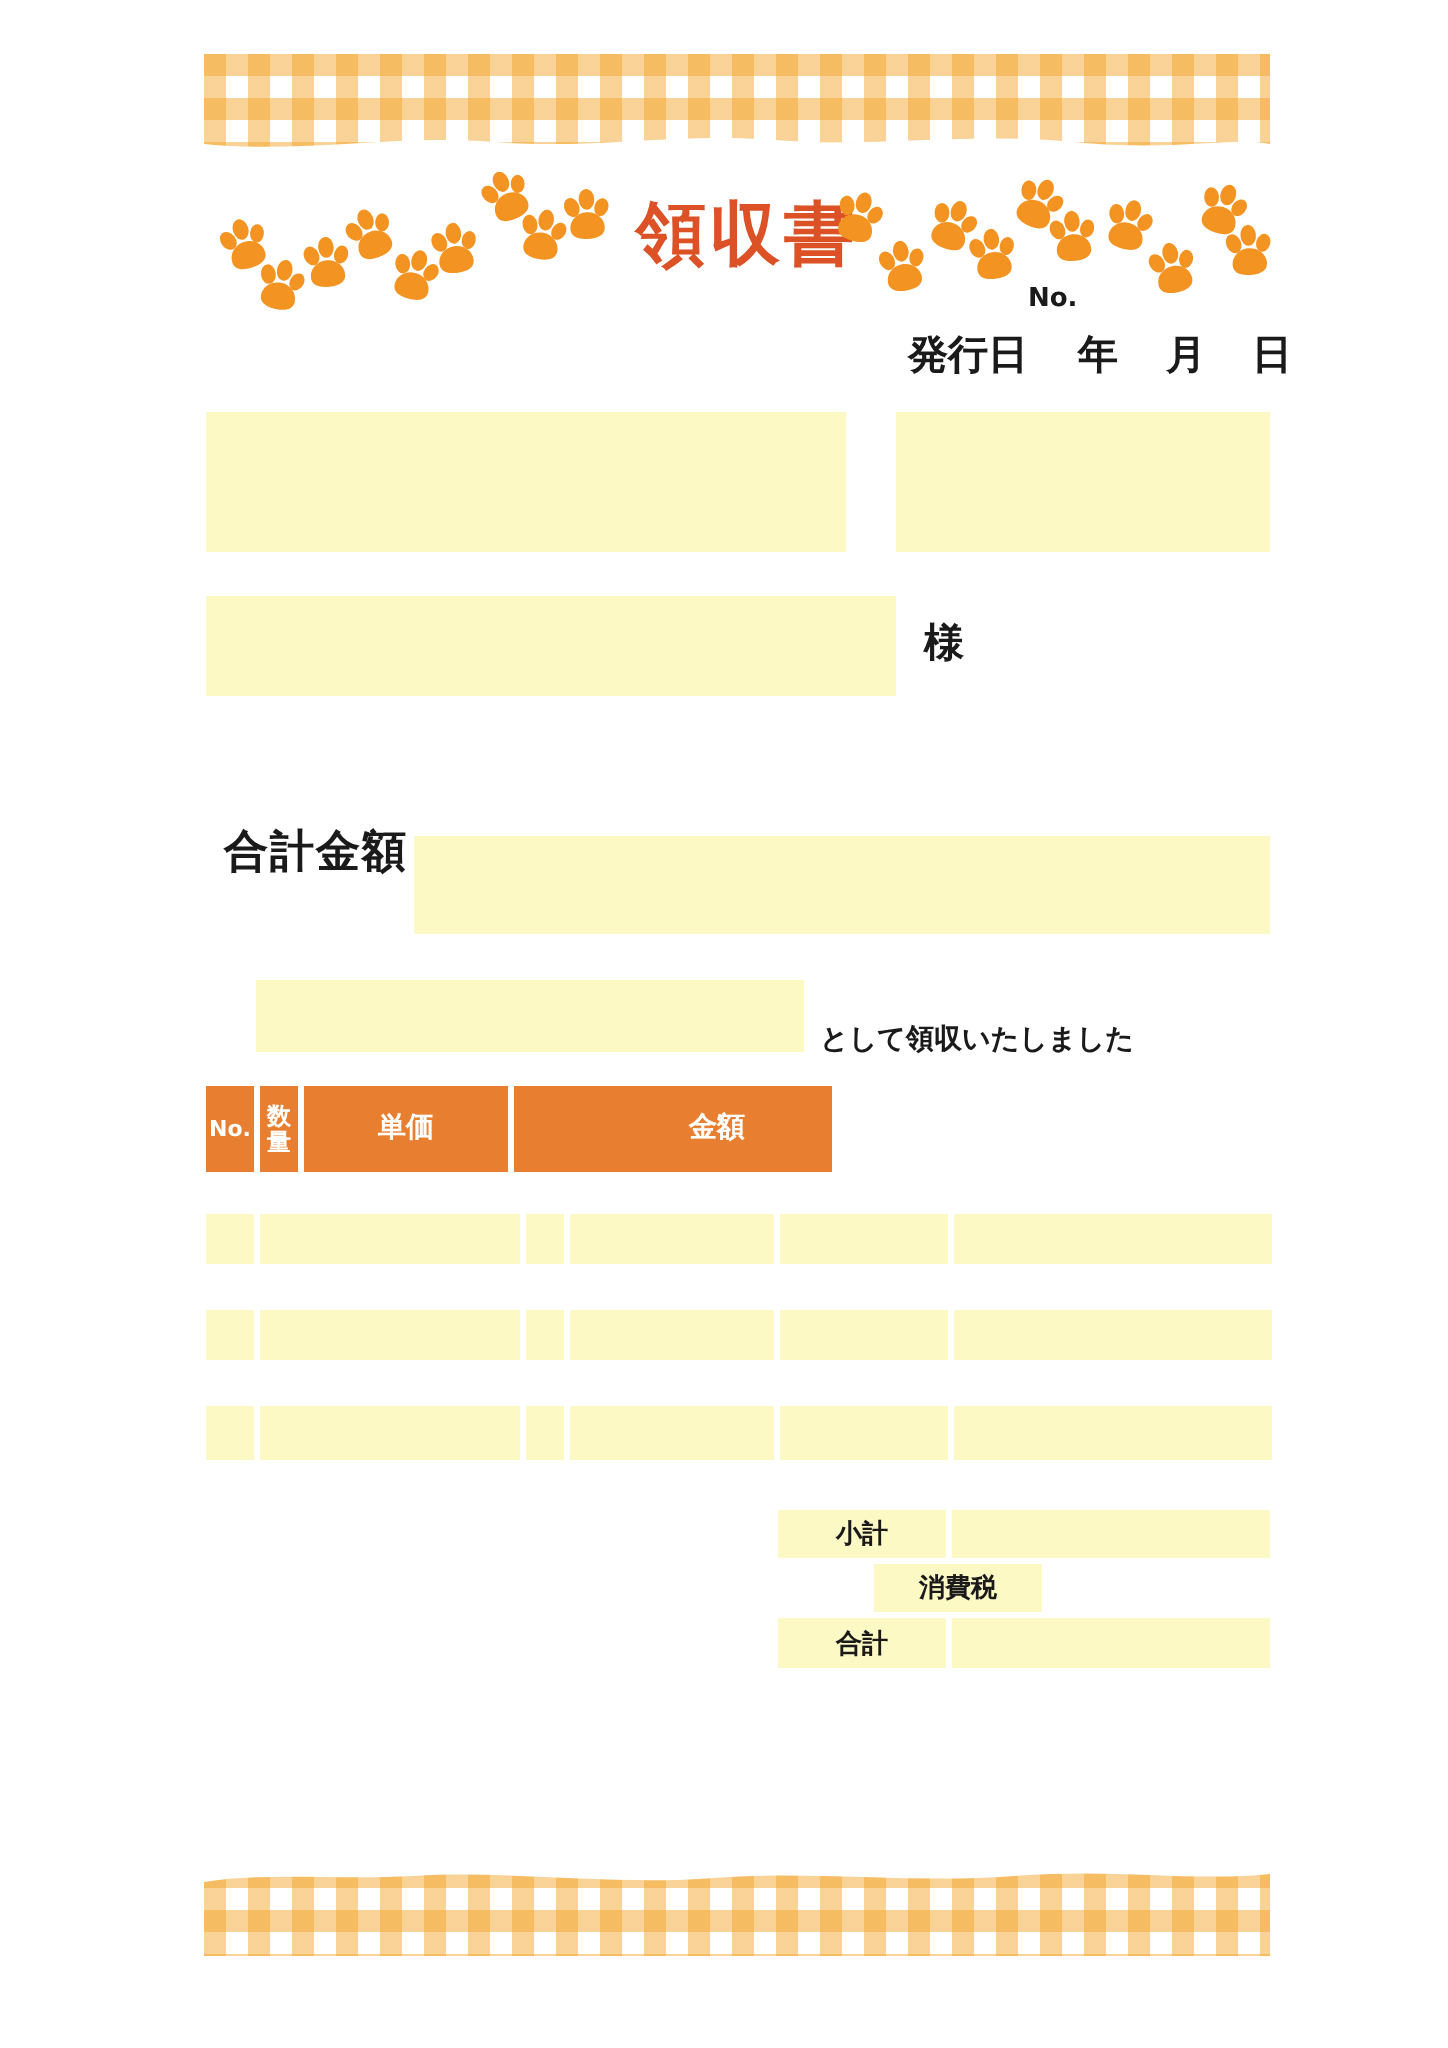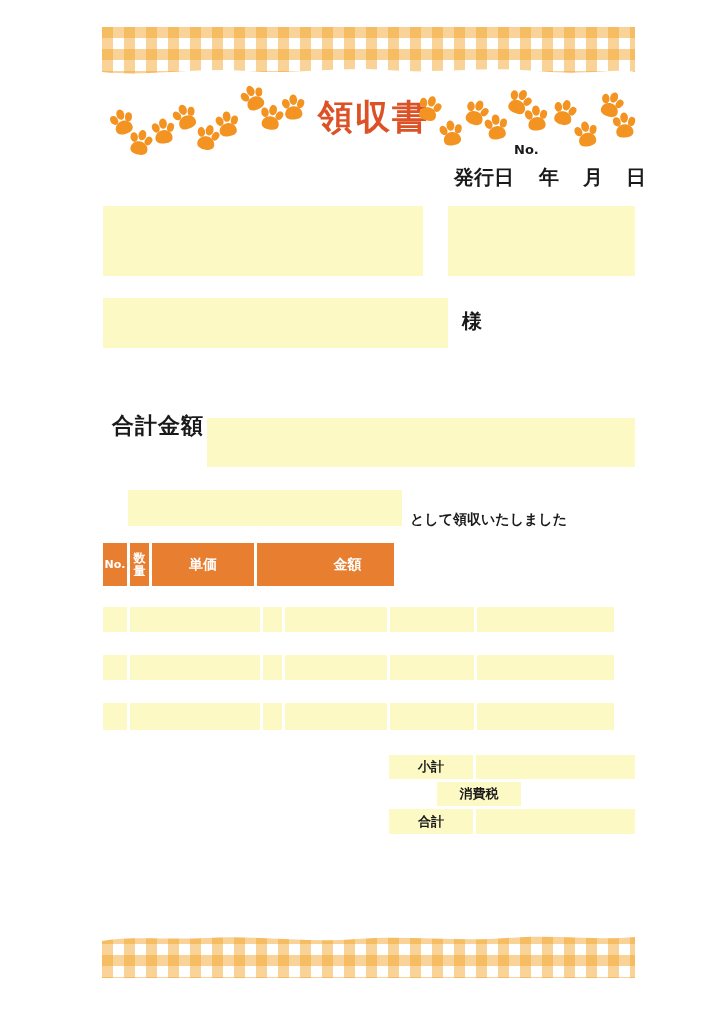--- a/index.html
+++ b/index.html
@@ -54,21 +54,21 @@
   .trow{position:absolute;left:103px;width:533px;display:flex;gap:3px;}
   .thead{top:543px;height:43px;}
   .thead .cell{
     background:var(--header-orange);color:#fff;
     display:flex;align-items:center;justify-content:center;
     font-size:14px;font-weight:bold;line-height:1.05;text-align:center;
   }
   .thead .c0{font-size:11px;}
   .thead .c2{font-size:12px;padding:12px 3px;word-break:break-all;}
   .c0{width:24px;} .c1{width:130px;} .c2{width:19px;}
-  .c3{width:102px;} .c4{width:84px;} .c5{width:137px;padding-left:44px;}
+  .c3{width:102px;} .c4{width:84px;} .c5{width:159px;padding-left:44px;}
   .body-row .cell{background:var(--cell-yellow);}
   .row1{top:607px;height:25px;}
   .row2{top:655px;height:25px;}
   .row3{top:703px;height:27px;}
   
   .sum-row{position:absolute;left:389px;display:flex;gap:3px;}
   .sum-label{
     width:84px;background:var(--cell-yellow);
     display:flex;align-items:center;justify-content:center;
     font-size:13px;font-weight:600;

